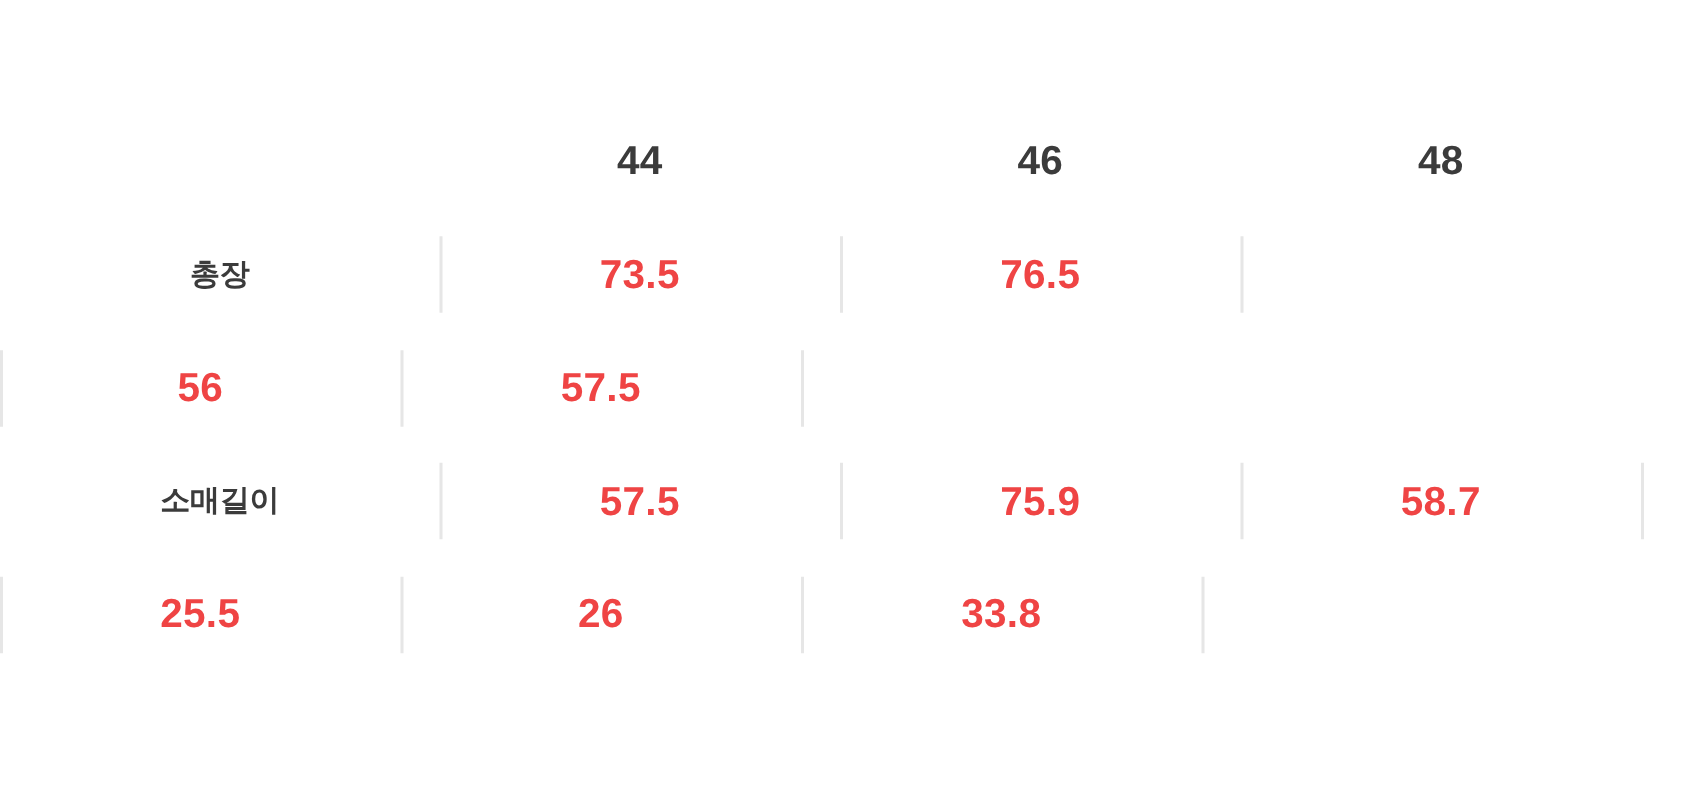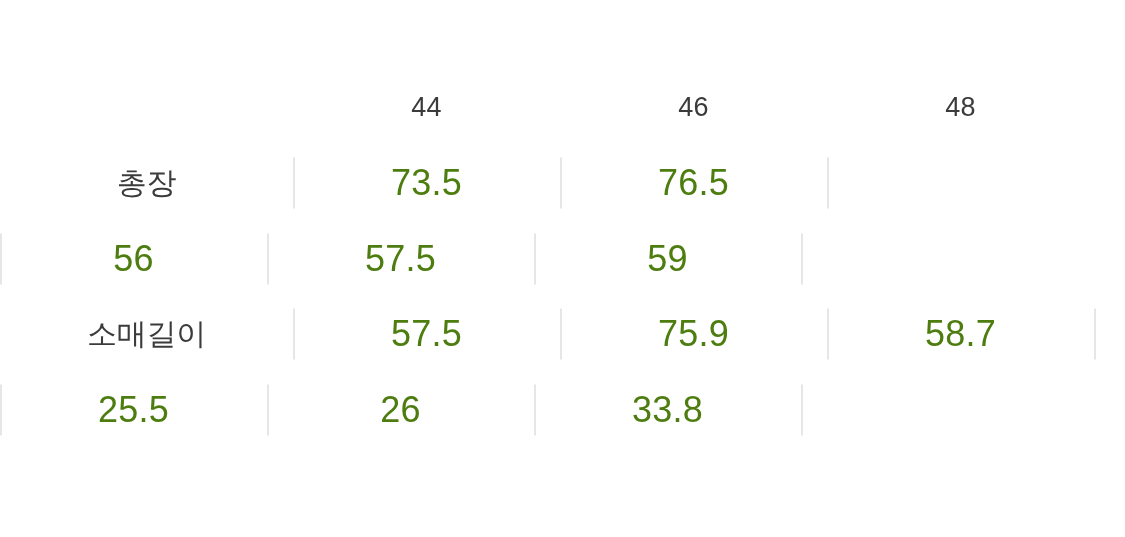--- a/index.html
+++ b/index.html
@@ -20,45 +20,46 @@
     height: 537px;
     box-sizing: border-box;
   }
 
   
   .chart-grid {
     position: absolute;
     left: 0;
     top: 70px;
     width: 1125px;
+    font-weight: bold;
   }
 
   .chart-row {
     display: flex;
     align-items: center;
     height: 75.5px;
     width: 1125px;
   }
 
   .cell-label {
     width: 293px;
     flex: 0 0 293px;
     text-align: center;
     color: #3b3b3b;
-    font-size: 30px;
+    font-size: 20px;
     line-height: 1;
     letter-spacing: -0.2px;
   }
 
   .cell-value {
     width: 267px;
     flex: 0 0 267px;
     text-align: center;
-    color: #4d7c0f;
-    font-size: 36px;
+    color: #ef4444;
+    font-size: 27px;
     line-height: 1;
     letter-spacing: 0.2px;
     position: relative;
   }
 
   
   .cell-edge {
     width: 29px;
     flex: 0 0 29px;
     position: relative;
@@ -100,21 +101,20 @@
     <div class="chart-row data">
       <div class="cell-label">총장</div>
       <div class="cell-value">73.5</div>
       <div class="cell-value">76.5</div>
       <div class="cell-edge"></div>
     </div>
 
     <div class="chart-row data">
       <div class="cell-value">56</div>
       <div class="cell-value">57.5</div>
-      <div class="cell-value">59</div>
       <div class="cell-edge"></div>
     </div>
 
     <div class="chart-row data">
       <div class="cell-label">소매길이</div>
       <div class="cell-value">57.5</div>
       <div class="cell-value">75.9</div>
       <div class="cell-value">58.7</div>
       <div class="cell-edge"></div>
     </div>

